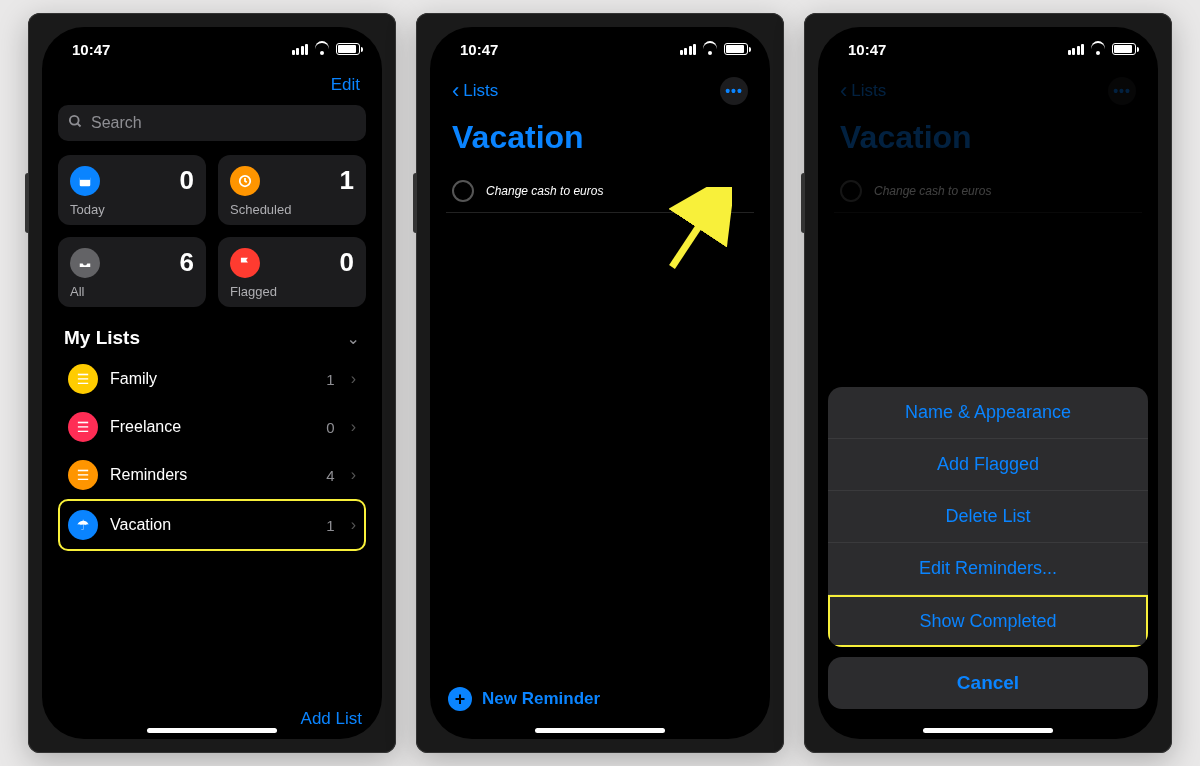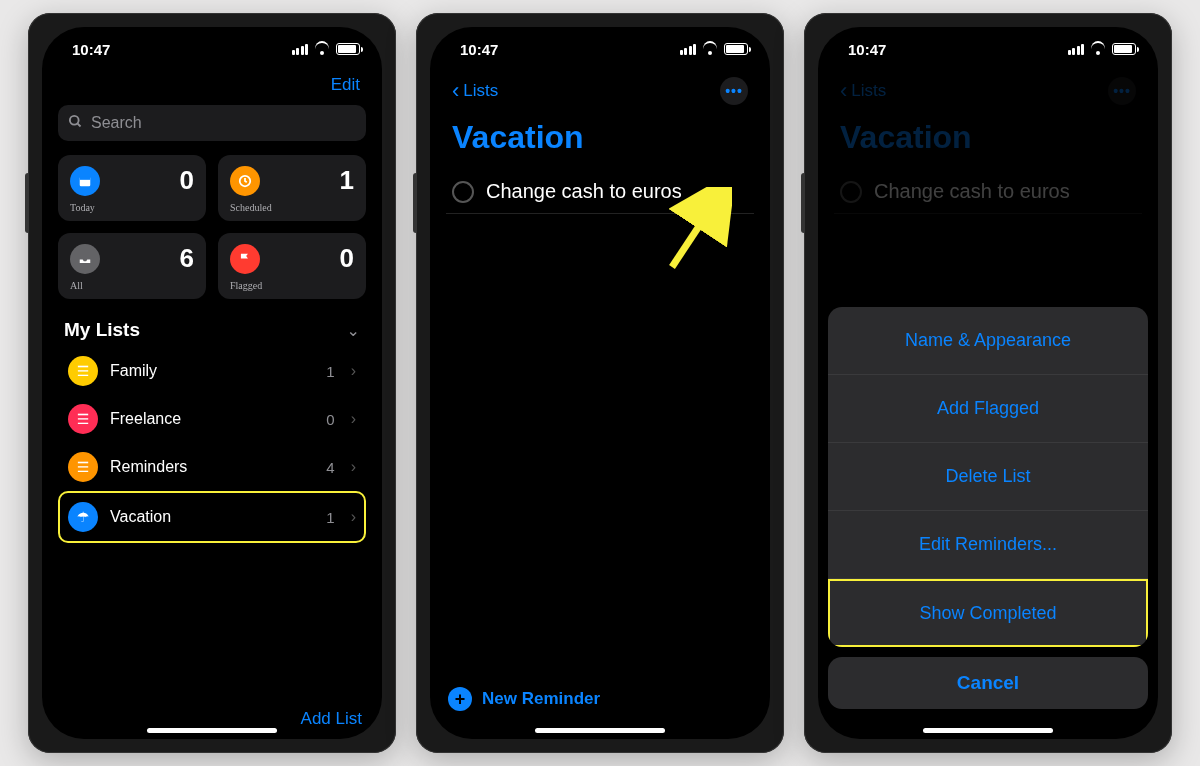--- a/index.html
+++ b/index.html
@@ -10,21 +10,21 @@
     display: flex;
     justify-content: center;
     align-items: center;
     gap: 20px;
     font-family: -apple-system, "Helvetica Neue", Arial, sans-serif;
   }
   .phone {
     width: 368px;
     height: 740px;
     background: #1a1a1a;
-    border-radius: 22px;
+    border-radius: 12px;
     padding: 14px;
     box-shadow: 0 8px 30px rgba(0,0,0,.25), inset 0 0 0 1px #333;
     position: relative;
   }
   .phone::before { 
     content:"";
     position:absolute; left:-3px; top:160px; width:3px; height:60px; background:#333; border-radius:3px 0 0 3px;
   }
   .screen {
     width: 100%;
@@ -79,21 +79,21 @@
     background:#1c1c1e; border-radius:10px; height:36px;
     display:flex; align-items:center; padding:0 10px; gap:8px; color:#8e8e93; font-size:16px;text-align:center;
   }
   .cards { display:grid; grid-template-columns:1fr 1fr; gap:12px; margin-top:14px; }
   .card {
     background:#1c1c1e; border-radius:12px; padding:10px 12px 8px;
     display:flex; flex-direction:column; gap:6px;
   }
   .card-top { display:flex; justify-content:space-between; align-items:center; }
   .card .count { font-size:26px; font-weight:700; }
-  .card .label { color:#aeaeb2; font-size:10px;font-family:Liberation Serif, serif; }
+  .card .label { color:#aeaeb2; font-size:13px; }
   .circle-icon {
     width:30px; height:30px; border-radius:50%; display:flex; align-items:center; justify-content:center;
     font-size:15px; color:#fff;
   }
   .bg-blue{background:#0a84ff;} .bg-orange{background:#ff9500;} .bg-gray{background:#636366;}
   .bg-red{background:#ff3b30;} .bg-yellow{background:#ffcc00;} .bg-pink{background:#ff2d55;}
   .bg-orange2{background:#ff9500;}
   .section-header { display:flex; justify-content:space-between; align-items:center; margin:20px 6px 6px; }
   .section-header h3 { font-size:19px; font-weight:700; }
   .chev { color:#8e8e93; font-size:16px; }
@@ -109,36 +109,36 @@
   .bottom-bar { padding:14px 20px 10px; display:flex; justify-content:flex-end; color:#0a84ff; font-size:17px;}
   .home-ind { position:absolute; bottom:6px; left:50%; transform:translateX(-50%); width:130px; height:5px; background:#fff; border-radius:3px; }
 
   
   .nav2 { display:flex; justify-content:space-between; align-items:center; padding:6px 6px 4px; }
   .back { display:flex; align-items:center; gap:4px; color:#0a84ff; font-size:17px; }
   .more-btn { width:28px; height:28px; border-radius:50%; background:#1c1c1e; display:flex; align-items:center; justify-content:center; color:#0a84ff; font-weight:bold; font-size:14px; letter-spacing:1px;}
   h1.list-title { color:#0a84ff; font-size:32px; font-weight:800; padding:10px 6px 14px;}
   .reminder-row { display:flex; align-items:center; gap:12px; padding:10px 6px; border-bottom:1px solid #222;}
   .radio { width:22px; height:22px; border:2px solid #555; border-radius:50%; }
-  .reminder-text { font-size:20px; }
+  .reminder-text { font-size:12px;font-style:italic; }
   .new-rem { position:absolute; bottom:28px; left:18px; display:flex; align-items:center; gap:10px; color:#0a84ff; font-size:17px; font-weight:600;}
   .plus { width:24px; height:24px; border-radius:50%; background:#0a84ff; color:#000; display:flex; align-items:center; justify-content:center; font-size:18px; font-weight:700;}
   .arrow-annot {
     position:absolute; top:116px; right:38px; width:70px; height:90px; pointer-events:none;
   }
 
   
   .dim .nav2, .dim h1.list-title, .dim .reminder-row { opacity:.25; }
   .sheet {
     position:absolute; left:10px; right:10px; bottom:30px;
     display:flex; flex-direction:column; gap:10px; z-index:10;
   }
   .sheet-group { background:#2c2c2e; border-radius:14px; overflow:hidden; }
   .sheet-btn {
-    height:68px; display:flex; align-items:center; justify-content:center;
+    height:52px; display:flex; align-items:center; justify-content:center;
     color:#0a84ff; font-size:18px; border-bottom:1px solid #3a3a3c;
   }
   .sheet-btn:last-child { border-bottom:none;text-align:center; }
   .sheet-btn.hl { outline:2px solid #f8f03a; outline-offset:-2px; border-radius:0; }
   .cancel-btn {
     background:#2c2c2e; border-radius:14px; height:52px;
     display:flex; align-items:center; justify-content:center; color:#0a84ff; font-size:19px; font-weight:600;
   }
 </style>
 </head>

